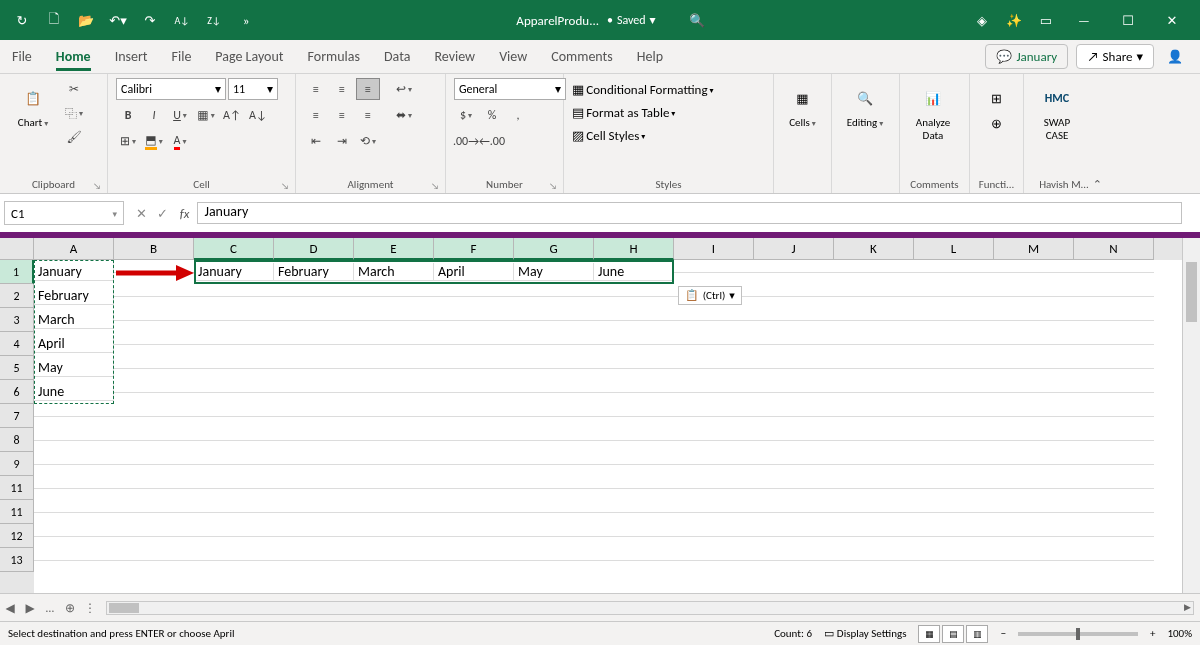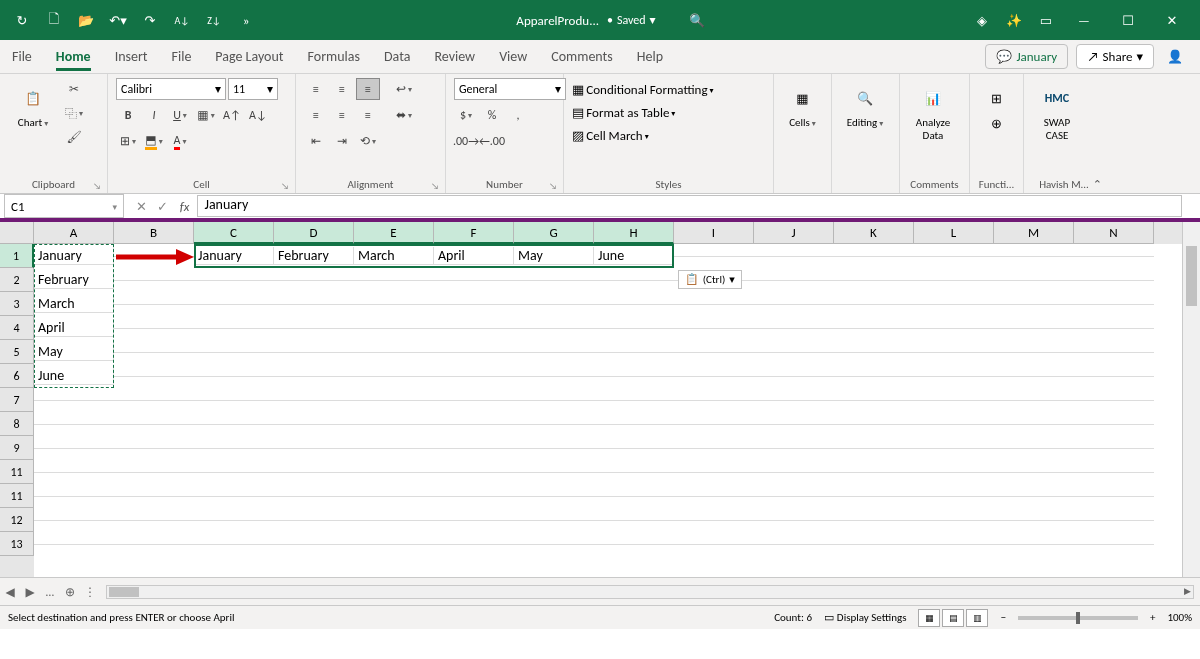--- a/index.html
+++ b/index.html
@@ -31,21 +31,21 @@
 .bigbtn { display:flex; flex-direction:column; align-items:center; justify-content:center; width:50px; padding:4px 2px; gap:2px; cursor:pointer; }
 .bigbtn .icon { width:32px; height:32px; display:flex; align-items:center; justify-content:center; }
 .bigbtn .txt { font-size:11px; text-align:center; }
 .col { display:flex; flex-direction:column; gap:2px; }
 .row { display:flex; gap:2px; align-items:center; }
 .sbtn { width:24px; height:22px; display:flex; align-items:center; justify-content:center; cursor:pointer; font-size:12px; color:#444; }
 .sbtn.active { background:#c9c9c9; border:1px solid #888; }
 .combo { height:22px; border:1px solid #ababab; background:#fff; font-size:12px; padding:0 4px; display:flex; align-items:center; justify-content:space-between; }
 .caret::after { content:"▾"; font-size:8px; margin-left:2px; color:#666; }
 
-.namebox-row { height:28px; background:#fff; border-bottom:4px solid #701a75; display:flex; align-items:center; }
+.namebox-row { height:44px; background:#fff; border-bottom:6px solid #701a75; display:flex; align-items:center; }
 .namebox { width:120px; height:24px; border:1px solid #c1c1c1; margin-left:4px; padding:0 6px; font-size:13px; display:flex; align-items:center; justify-content:space-between; }
 .fx-btns { display:flex; gap:10px; margin:0 12px; color:#888; }
 .fx { font-style:italic; font-size:13px; color:#555; margin-right:8px; }
 .fbar { flex:1; border:1px solid #c1c1c1; height:22px; padding:0 6px; font-size:14px; margin-right:18px;}
 
 .grid-area { position:relative; height:355px; background:#fff; }
 .corner { position:absolute; top:0; left:0; width:34px; height:22px; background:#e6e6e6; border-right:1px solid #b7b7b7; border-bottom:1px solid #b7b7b7; }
 .colheads { position:absolute; top:0; left:34px; right:18px; height:22px; background:#e6e6e6; display:flex; }
 .ch { border-right:1px solid #b7b7b7; border-bottom:1px solid #b7b7b7; text-align:center; font-size:13px; line-height:22px; }
 .ch.sel { background:#c9e9d9; border-bottom:2px solid #127245; }
@@ -239,21 +239,21 @@
           <span>Conditional Formatting</span> 
           <span style="font-size:8px">▾</span>
         </div>
       <div class="row" style="cursor:pointer">
           <span>▤</span> 
           <span>Format as Table</span> 
           <span style="font-size:8px">▾</span>
         </div>
       <div class="row" style="cursor:pointer">
           <span>▨</span> 
-          <span>Cell March</span> 
+          <span>Cell Styles</span> 
           <span style="font-size:8px">▾</span>
         </div>
     </div>
     <div class="label"><span>Styles</span></div>
   </div>
 
   <div class="rgroup" style="width:58px">
     <div class="body">
         <div class="bigbtn">
           <div class="icon">▦</div>

